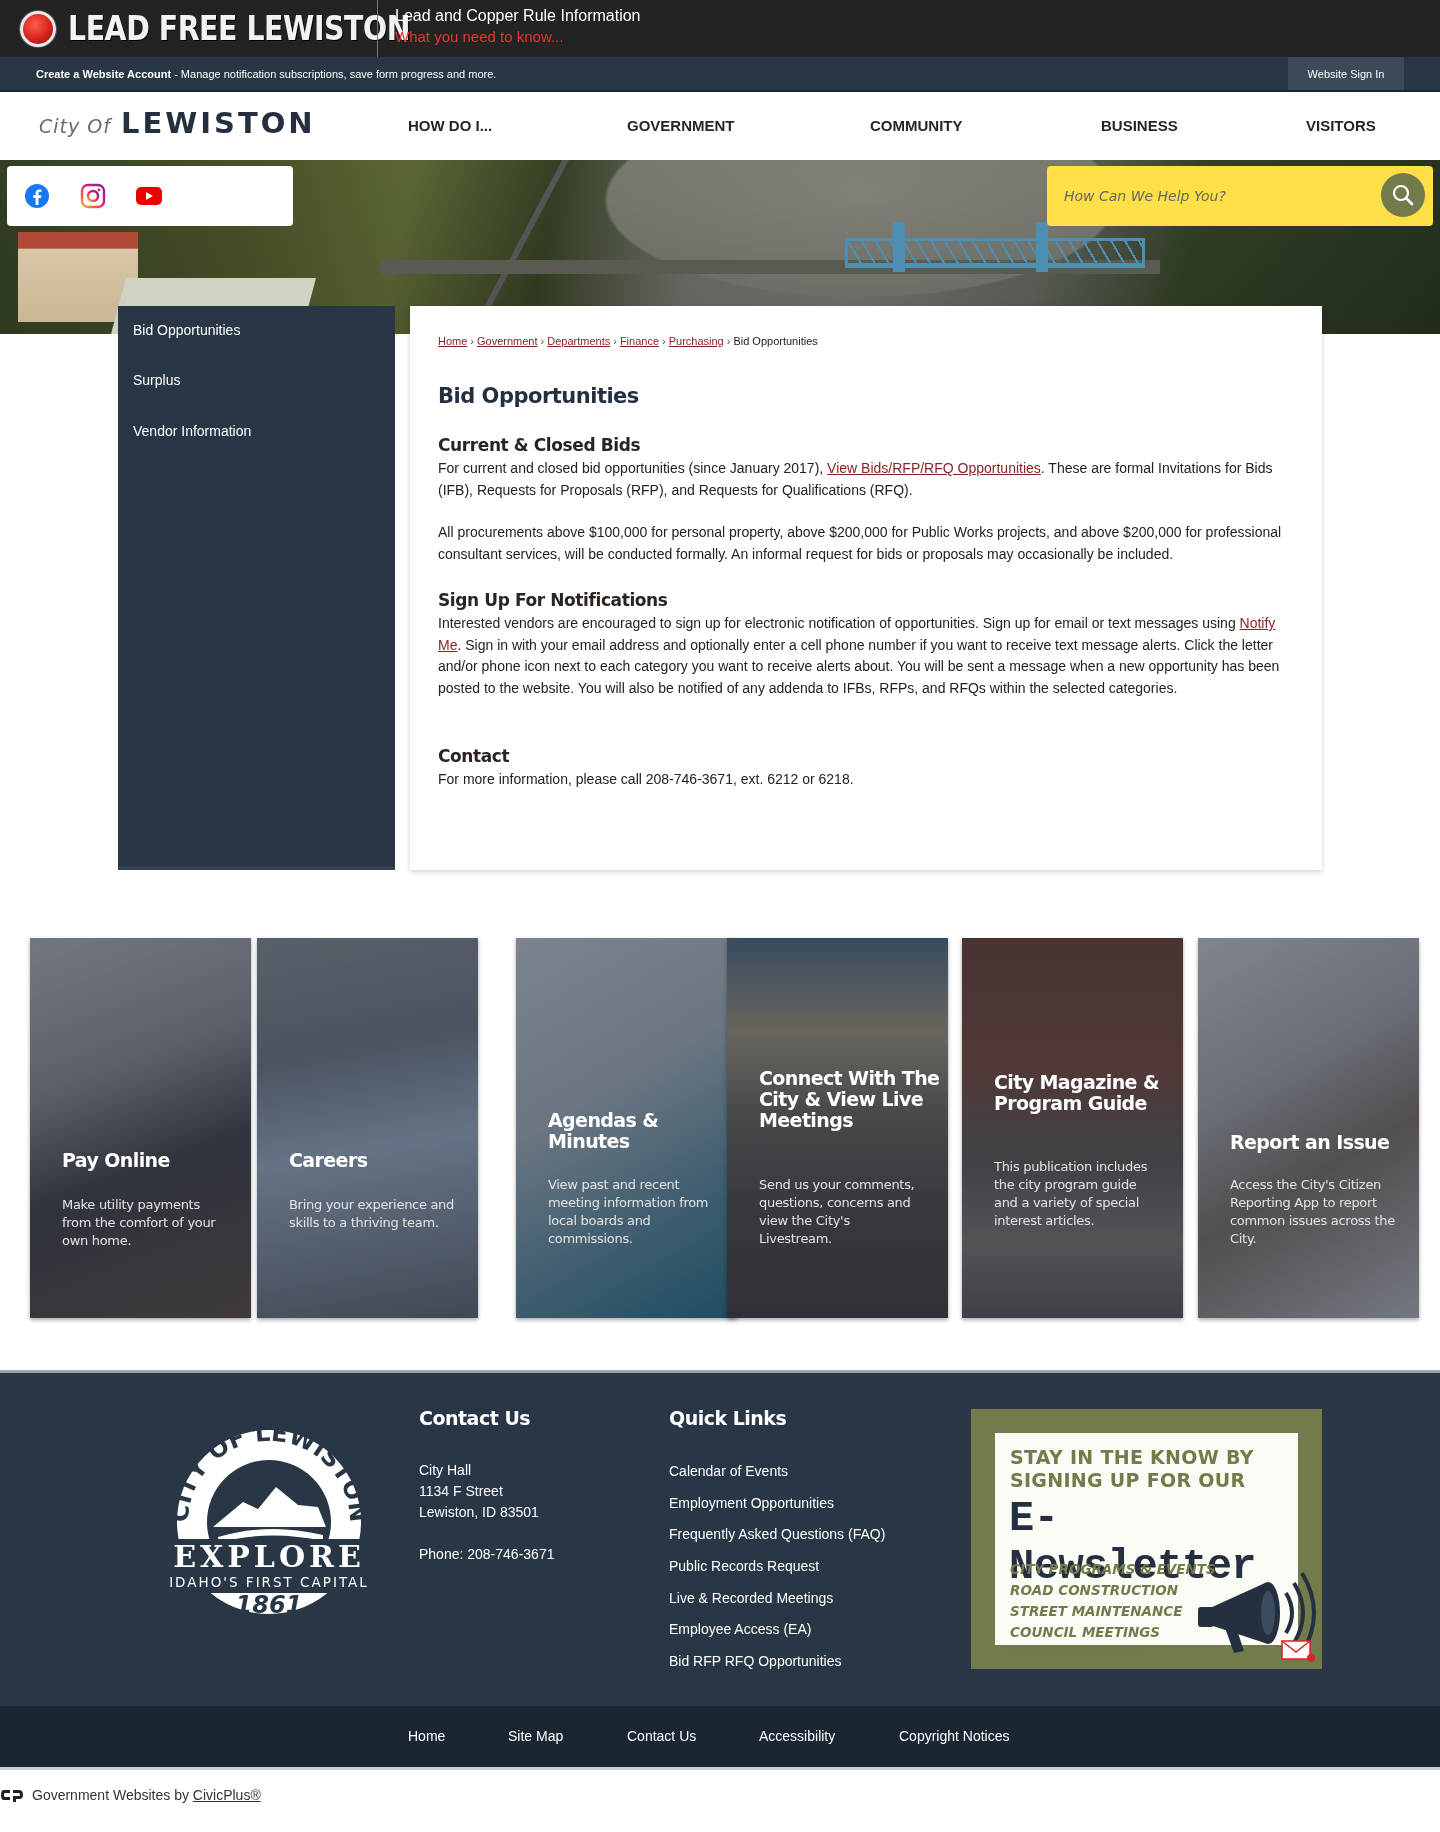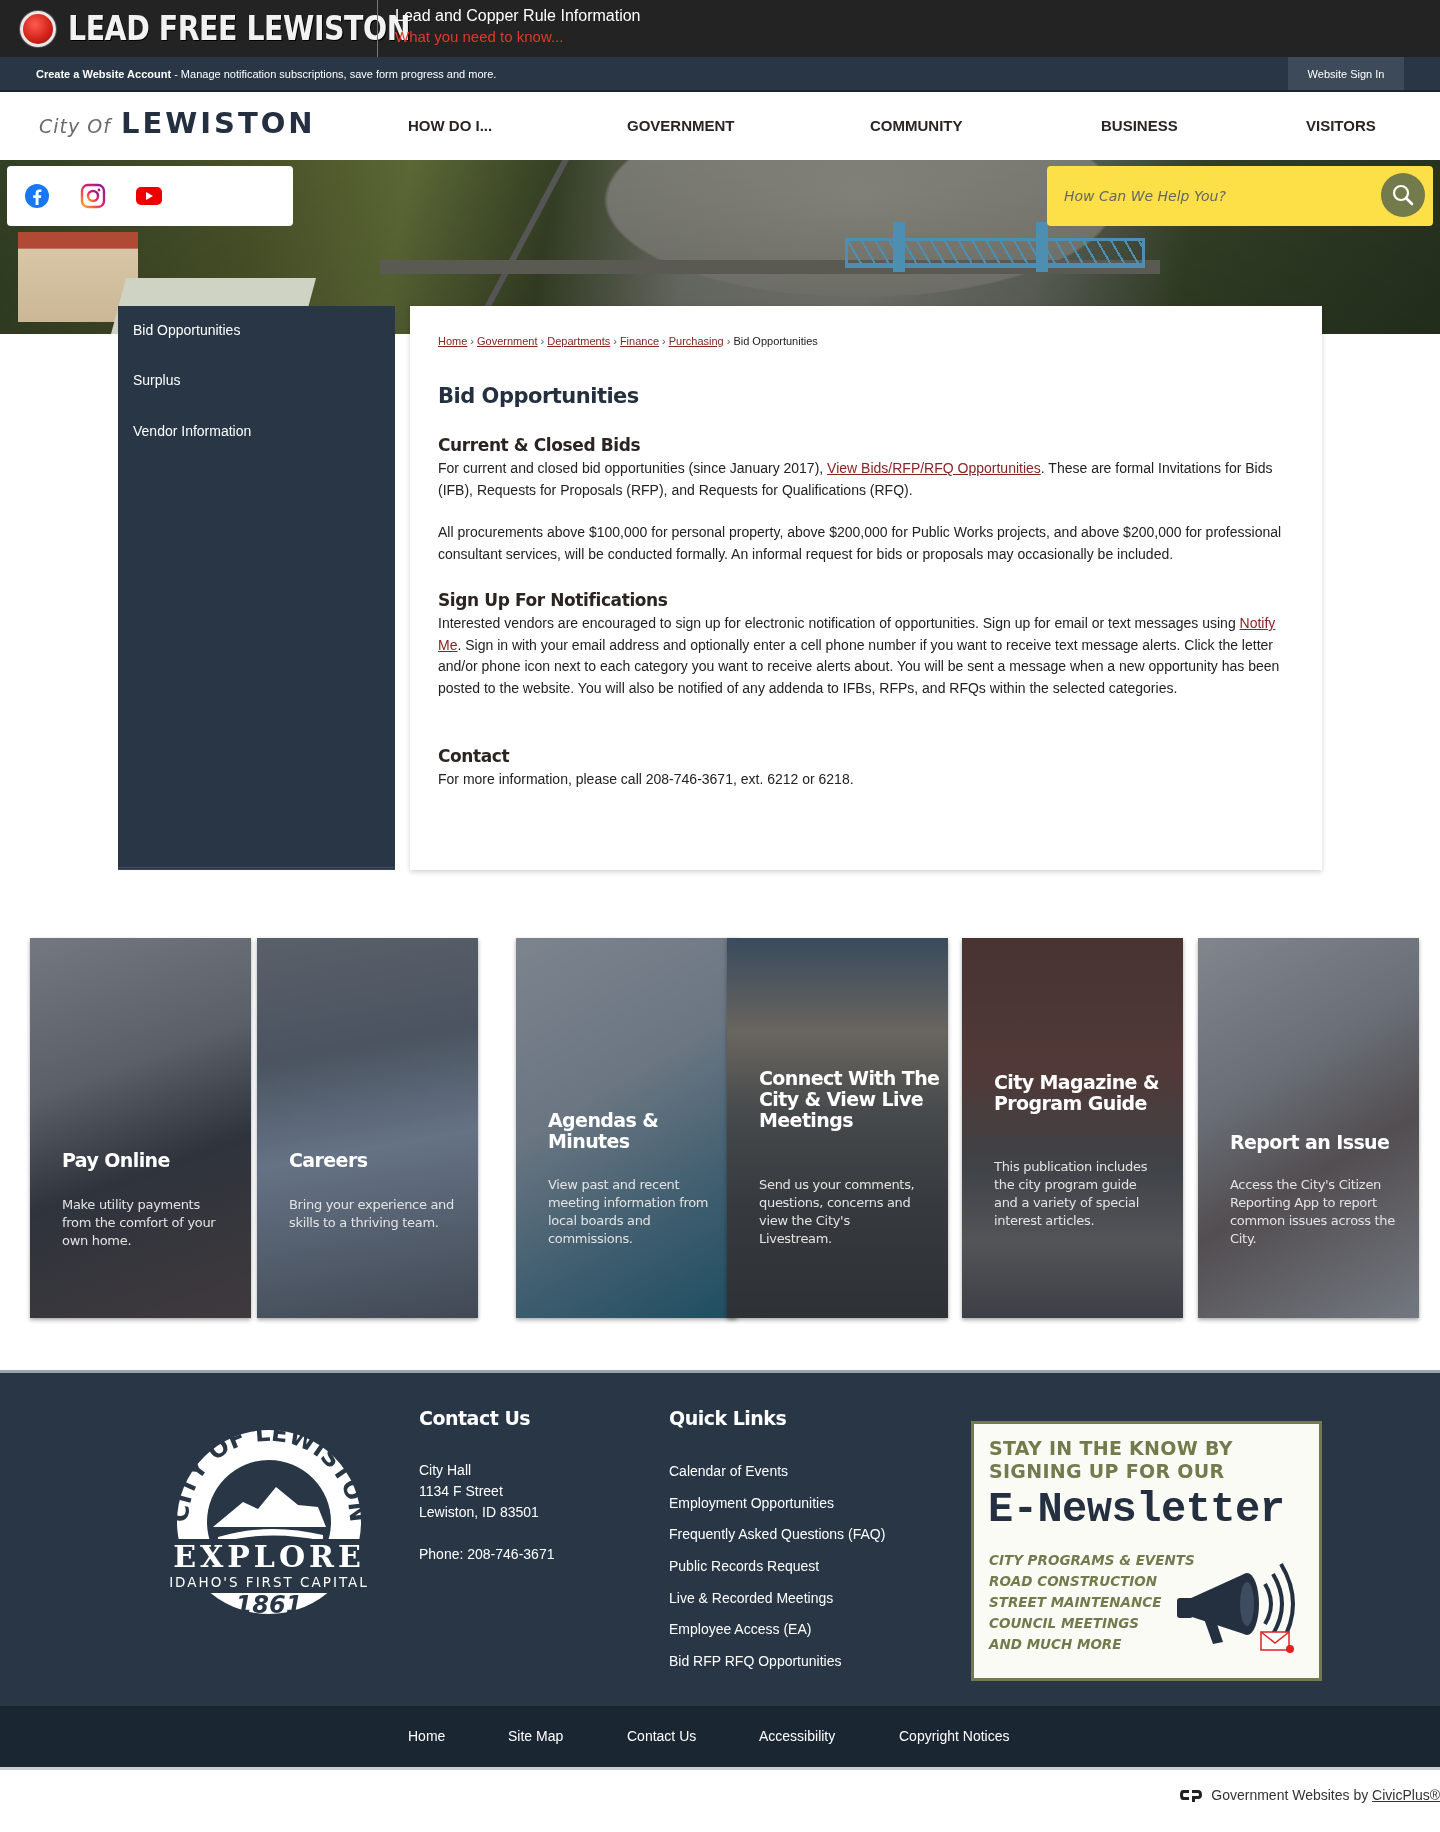--- a/index.html
+++ b/index.html
@@ -72,30 +72,30 @@
   .tile .ov { position: absolute; inset: 0; background: rgba(30,38,50,0.45); }
   .tile h3 { position: absolute; left: 32px; font-family: "DejaVu Sans", sans-serif; font-weight: bold; font-size: 19px; line-height: 21px; color: #fff; letter-spacing: -0.6px; }
   .tile p { position: absolute; left: 32px; width: 165px; font-family: "DejaVu Sans", sans-serif; font-size: 13px; line-height: 18px; color: #e3e3e3; letter-spacing: -0.3px; }
 
   
   .footer { position: absolute; left: 0; top: 1370px; width: 1440px; height: 336px; background: #283646; border-top: 3px solid #9aa3b0; }
   .seal { position: absolute; left: 158px; top: 54px; width: 222px; height: 190px; }
   .f-h { position: absolute; font-family: "DejaVu Sans", sans-serif; font-weight: bold; font-size: 19px; color: #fff; letter-spacing: -0.5px; }
   .f-t { position: absolute; font-size: 14px; color: #fff; line-height: 21px; }
   .ql { position: absolute; left: 669px; font-size: 14px; color: #fff; }
-  .newsletter { position: absolute; left: 971px; top: 48px; width: 351px; height: 260px; background: #737a4c; padding: 3px; }
+  .newsletter { position: absolute; left: 971px; top: 36px; width: 351px; height: 260px; background: #737a4c; padding: 24px; }
   .nl-inner { width: 100%; height: 100%; background: #fbfbf6; position: relative; }
   .nl-top { position: absolute; left: 15px; top: 13px; font-family: "DejaVu Sans", sans-serif; font-weight: bold; font-size: 19px; line-height: 23px; color: #737a4c; letter-spacing: 0.3px; }
   .nl-big { position: absolute; left: 14px; top: 62px; font-family: Liberation Mono, monospace; font-weight: bold; font-size: 42px; color: #243040; letter-spacing: -0.5px; }
   .nl-list { position: absolute; left: 15px; top: 126px; font-family: "DejaVu Sans", sans-serif; font-weight: bold; font-style: italic; font-size: 13.5px; line-height: 21px; color: #737a4c; }
   .nl-mega { position: absolute; left: 195px; top: 130px; width: 140px; height: 100px; }
 
   .bottom-bar { position: absolute; left: 0; top: 1706px; width: 1440px; height: 64px; background: #1b2633; border-bottom: 3px solid #c9ced6; }
   .bl { position: absolute; top: 22px; font-size: 14px; color: #fff; }
-  .civic { position: absolute; left: 0; top: 1787px; width: 1440px; text-align: right; font-size: 14px; color: #333; }
+  .civic { position: absolute; left: 0; top: 1787px; width: 1440px; text-align: left; font-size: 14px; color: #333; }
   .civic a { color: #333; text-decoration: underline; }
 </style>
 </head>
 <body>
 
 <div class="lead-bar">
   <div class="lead-logo">
     <div class="lead-dot"></div>
     <span class="lead-title">LEAD FREE LEWISTON</span>
   </div>

